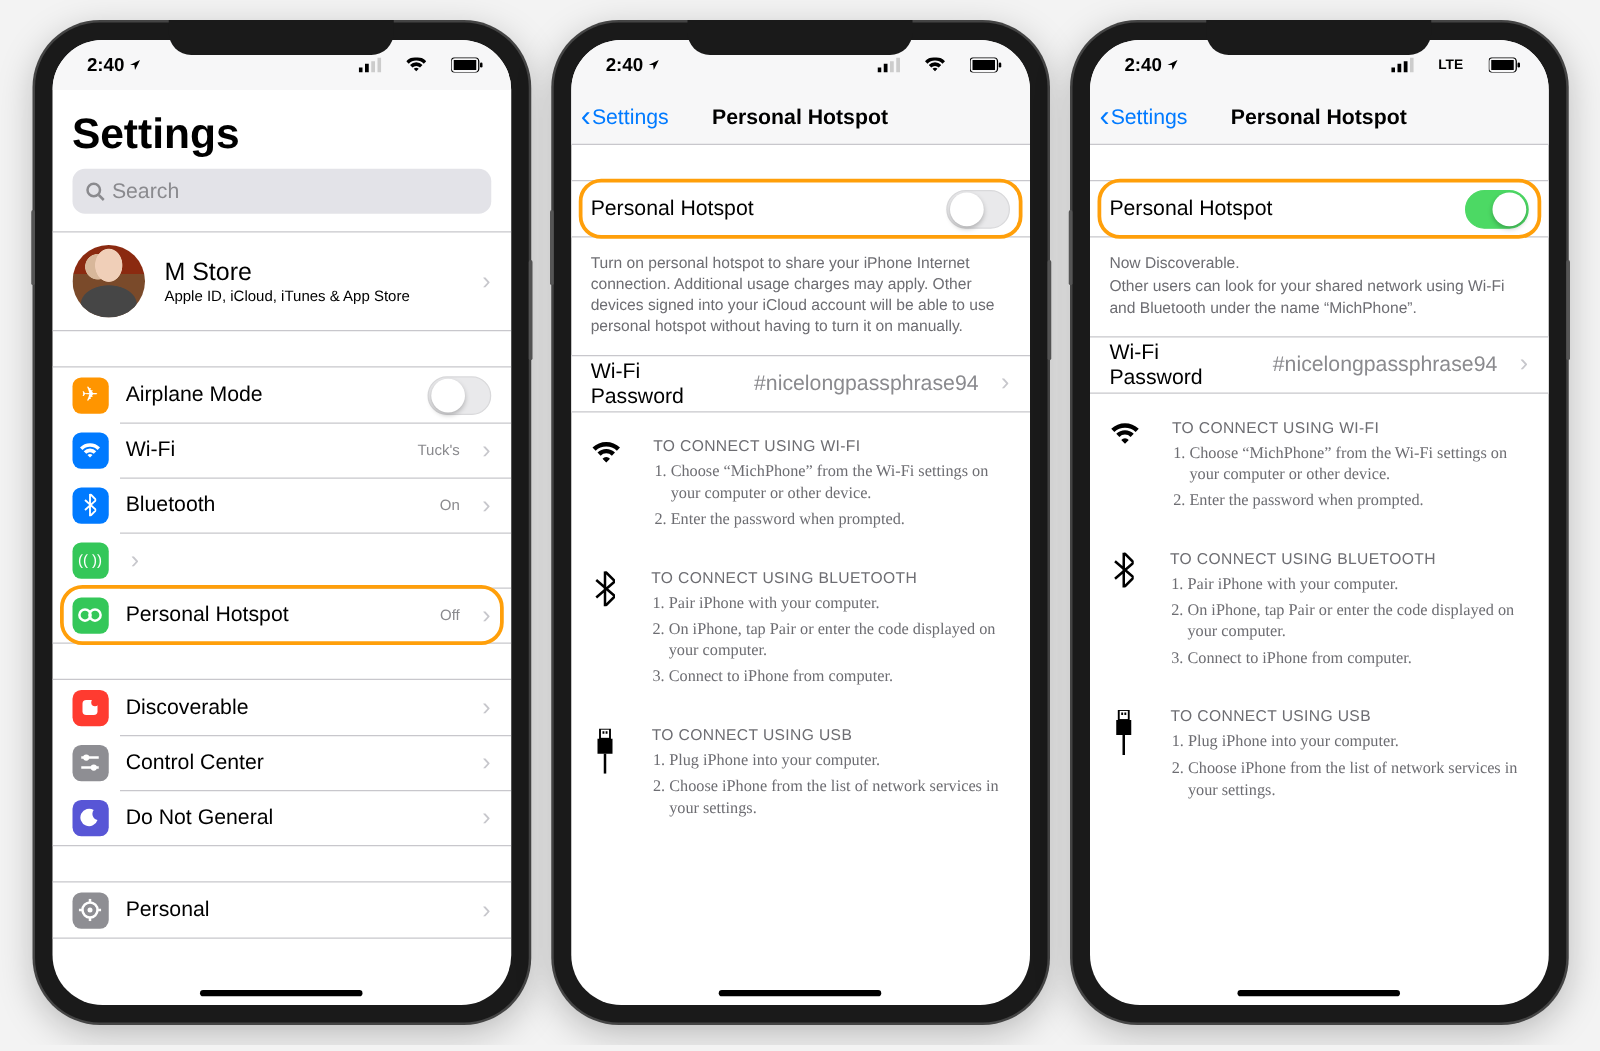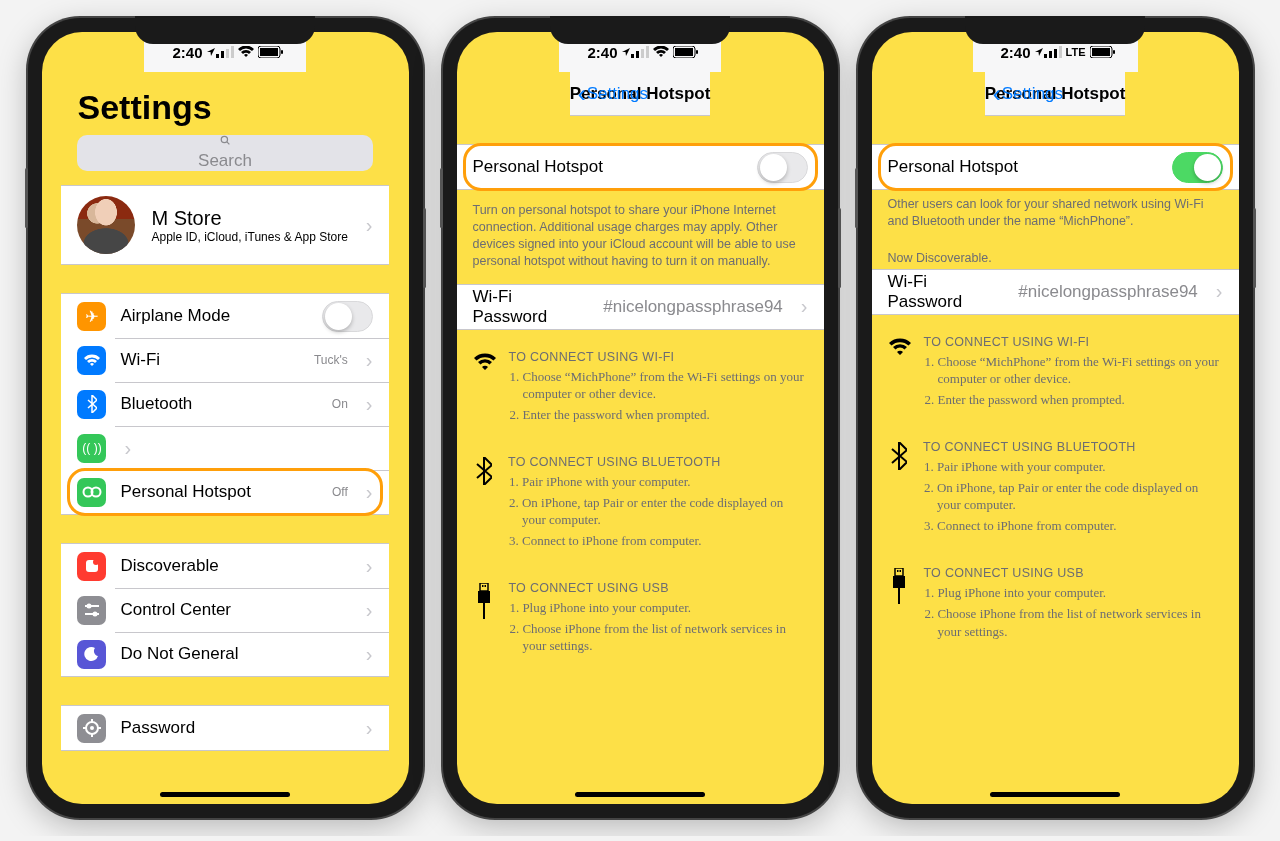--- a/index.html
+++ b/index.html
@@ -25,45 +25,44 @@
   .phone::before, .phone::after {
     content: "";
     position: absolute;
     background: #555;
     border-radius: 2px;
   }
   .phone::before { left: -3px; top: 150px; width: 3px; height: 60px; }
   .phone::after  { right:-3px; top: 190px; width: 3px; height: 80px; }
   .screen {
     width: 100%; height: 100%;
-    background: #fde047;
+    background: #ffffff;
     border-radius: 40px;
     overflow: hidden;
     position: relative;
     display: flex;
     flex-direction: column;
-    align-items: center;
   }
   .notch {
     position: absolute;
     top: -2px; left: 50%; transform: translateX(-50%);
     width: 180px; height: 28px;
     background: #1a1a1a;
     border-radius: 0 0 18px 18px;
     z-index: 5;
   }
   .status-bar {
     height: 40px;
     display: flex; justify-content: space-between; align-items: center;
     padding: 0 22px 0 28px;
     font-size: 15px; font-weight: 600;
     background: #f7f7f8;
   }
   .status-left { display:flex; align-items:center; gap:3px;}
-  .status-right { display:flex; align-items:center; gap:4px; font-size:12px;}
+  .status-right { display:flex; align-items:center; gap:20px; font-size:12px;}
   .home-bar {
     position: absolute; bottom: 7px; left: 50%; transform: translateX(-50%);
     width: 130px; height: 5px; background:#000; border-radius: 3px;
   }
 
   
   .nav {
     background:#f7f7f8;
     border-bottom:1px solid #c8c7cc;
     height:44px;
@@ -73,21 +72,21 @@
   .nav .back {
     position:absolute; left:8px; color:#007aff; font-size:17px;
     display:flex; align-items:center; gap:1px; cursor:pointer;
   }
   .nav .title { font-weight:600; font-size:17px; }
 
   .big-title { font-size:34px; font-weight:700; padding:16px 16px 8px; }
   .search {
     margin:0 16px 14px; background:#e3e3e8; border-radius:10px;
     height:36px; display:flex; align-items:center; padding:0 10px; color:#8a8a8e;
-    font-size:17px; gap:6px;flex-direction:column;
+    font-size:17px; gap:6px;
   }
 
   .group { background:#fff; border-top:1px solid #c8c7cc; border-bottom:1px solid #c8c7cc; margin-bottom:28px;}
   .row {
     min-height:44px; display:flex; align-items:center;
     padding:0 16px; position:relative; gap:14px;
   }
   .row + .row::before {
     content:""; position:absolute; left:54px; right:0; top:0; height:1px; background:#c8c7cc;
   }
@@ -132,21 +131,21 @@
   }
 
   .footer-text {
     font-size:12.5px; color:#6d6d72; padding:6px 16px 14px; line-height:1.35;
   }
   .pwd-row .pwd-label{ font-size:17px; }
   .pwd-row .value{ font-size:17px; }
 
   .instr-group { padding:10px 16px 4px; }
   .instr {
-    display:flex; gap:12px; padding:10px 0 18px; border-bottom:1px solid #c8c7cc00;
+    display:flex; gap:26px; padding:10px 0 18px; border-bottom:1px solid #c8c7cc00;
   }
   .instr .icn { width:28px; display:flex; justify-content:center; padding-top:2px; color:#000;}
   .instr h4 {
     margin:0 0 4px; font-size:12.5px; color:#6d6d72; letter-spacing:.3px; font-weight:400;
   }
   .instr ol { margin:0; padding-left:14px; font-size:13px; color:#6d6d72;font-family:Liberation Serif, serif; }
   .instr ol li{ margin-bottom:3px; line-height:1.35;}
 
   .bars svg, .icn svg { display:block;}
 
@@ -291,21 +290,21 @@
                 <circle cx="9" cy="9" r="6" stroke="#fff" stroke-width="2" fill="none"></circle>
                 <circle cx="9" cy="9" r="2" fill="#fff"></circle>
                 <g stroke="#fff" stroke-width="2">
                   <line x1="9" y1="0" x2="9" y2="3"></line>
                   <line x1="9" y1="15" x2="9" y2="18"></line>
                   <line x1="0" y1="9" x2="3" y2="9"></line>
                   <line x1="15" y1="9" x2="18" y2="9"></line>
                 </g>
               </svg>
           </div>
-          <span class="label">Password</span>
+          <span class="label">Personal</span>
           <span class="chev">›</span>
         </div>
       </div>
     </div>
     <div class="home-bar"></div>
   </div>
 </div>
 
 <div class="phone">
   <div class="notch"></div>
@@ -452,22 +451,22 @@
     <div class="scroll">
       <div style="height:28px"></div>
       <div class="group" style="margin-bottom:6px">
         <div class="row indent0 highlight-row">
           <span class="label">Personal Hotspot</span>
           <div class="toggle on">
               <div class="knob"></div>
             </div>
         </div>
       </div>
+      <div class="footer-text" style="padding-bottom:2px">Now Discoverable.</div>
       <div class="footer-text" style="padding-top:0">Other users can look for your shared network using Wi-Fi and Bluetooth under the name “MichPhone”.</div>
-      <div class="footer-text" style="padding-bottom:2px">Now Discoverable.</div>
 
       <div class="group" style="margin-bottom:0">
         <div class="row pwd-row indent0">
           <span class="pwd-label label">Wi-Fi Password</span>
           <span class="value">#nicelongpassphrase94</span>
           <span class="chev">›</span>
         </div>
       </div>
 
       <div class="instr-group">

